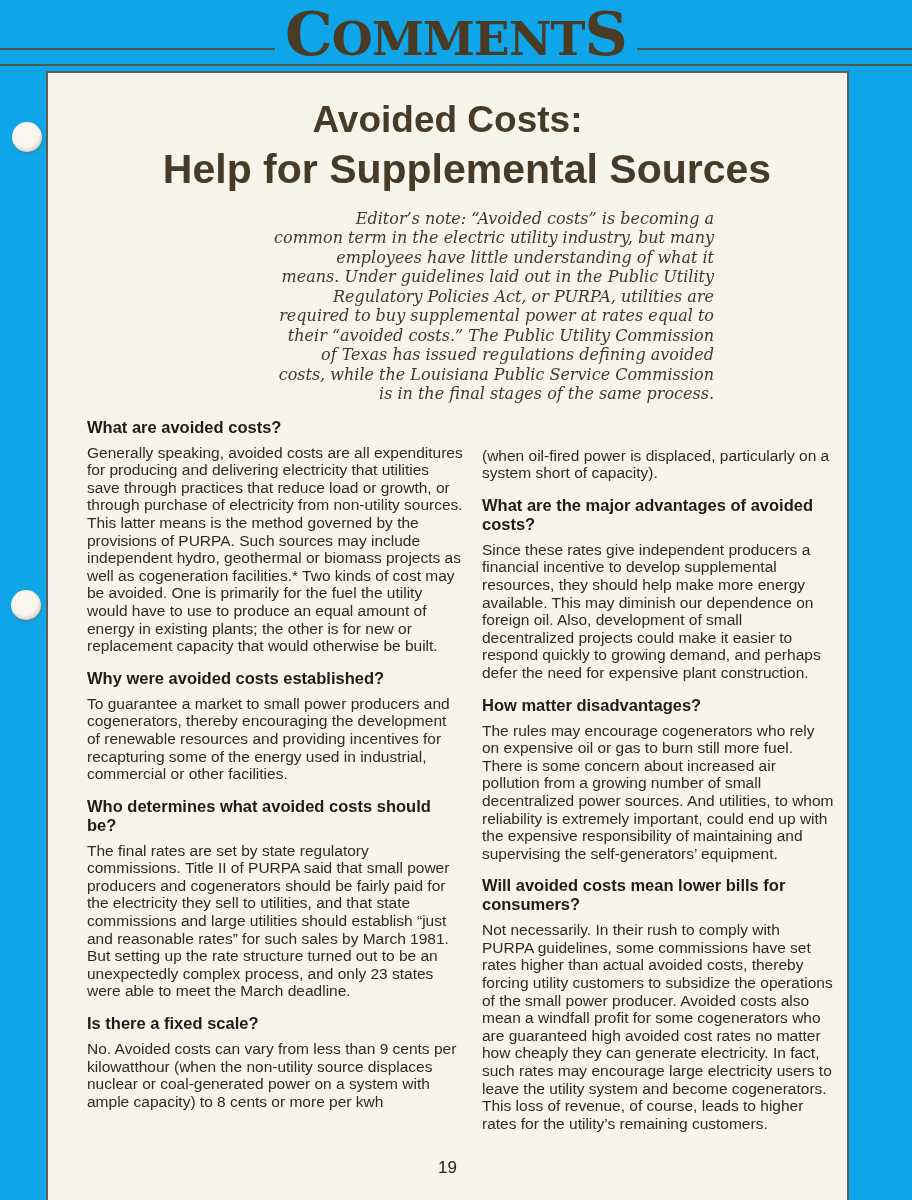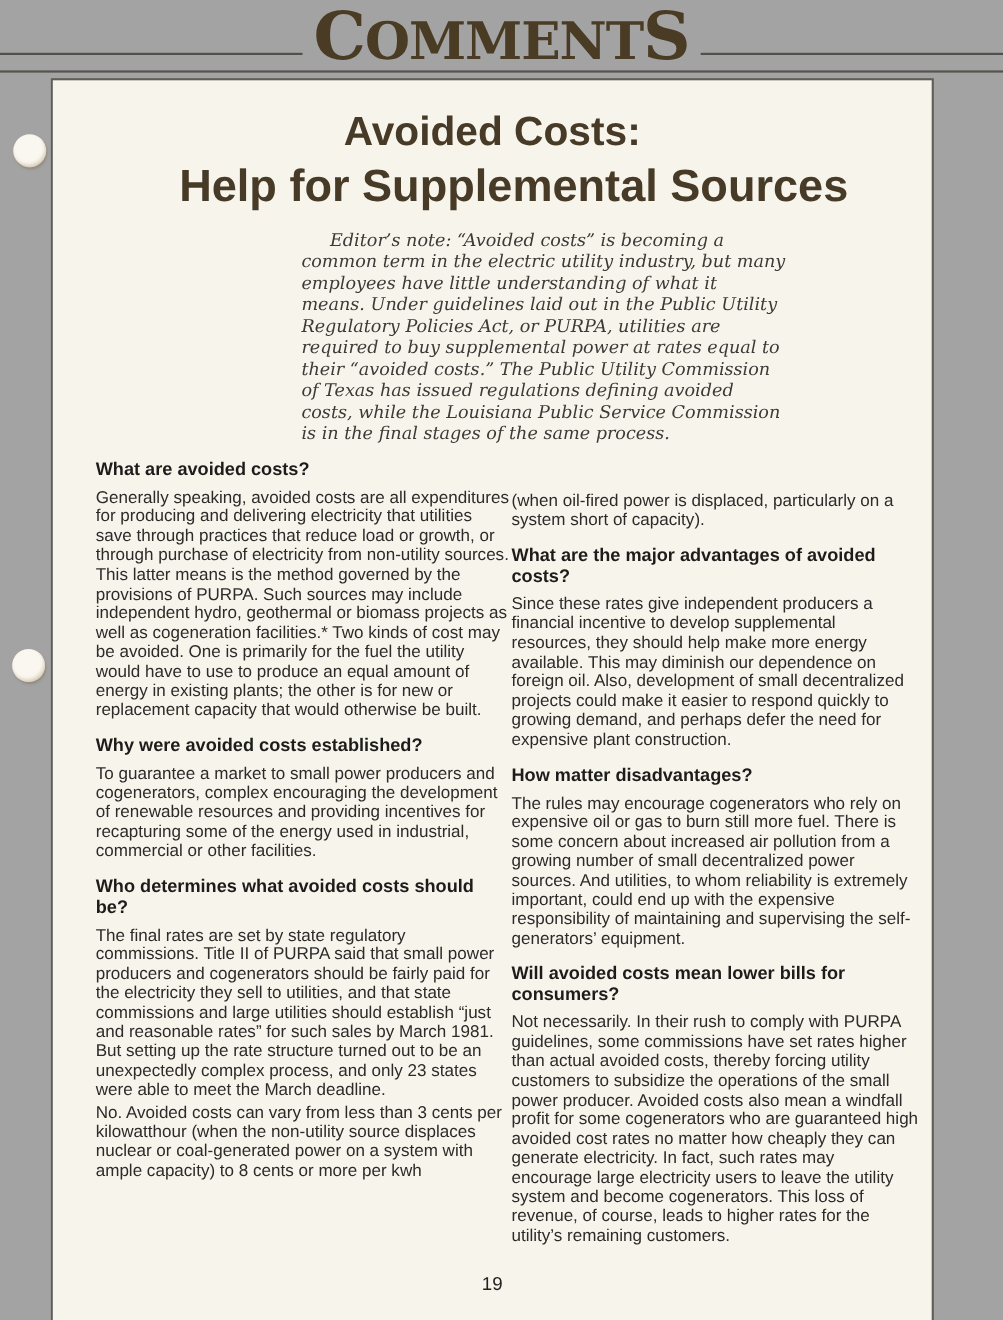--- a/index.html
+++ b/index.html
@@ -4,21 +4,21 @@
 <style>
   html,body{margin:0;padding:0;}
   body{
     width:912px;height:1200px;
     font-family:"Liberation Sans", sans-serif;
     background:#efece3;
     overflow:hidden;
   }
   .page{
     position:relative;width:912px;height:1200px;
-    background:#a3a3a3;
+    background:#0ea5e9;
   }
   
   .masthead-row{
     position:absolute;top:4px;left:0;right:0;height:60px;
     display:flex;align-items:center;
   }
   .masthead-rule{
     flex:1;height:2px;background:#4f4f4b;margin-top:30px;
   }
   .masthead-text{
@@ -56,24 +56,25 @@
     margin:0;text-align:center;color:#473b28;
     font-family:"Liberation Sans", sans-serif;font-weight:bold;
   }
   .title1{font-size:37px;line-height:1.15;}
   .title2{font-size:41px;line-height:1.15;margin-top:4px;margin-left:39px;}
   .editors-note{
     margin:16px 0 0 226px;width:440px;
     font-family:"DejaVu Serif", serif;font-style:italic;
     font-size:16px;line-height:19.5px;color:#3c3a36;
     text-indent:26px;
+    text-align:right;
   }
   
   .columns{
-    display:flex;gap:2px;
+    display:flex;gap:19px;
     margin:14px 12px 0 39px;
   }
   .col{min-width:0;}
   .col-left{flex:0 0 376px;}
   .col-right{flex:1;padding-top:29px;}
   .col h3.heading{
     font-size:16.5px;line-height:1.15;color:#1d1c1a;
     margin:14px 0 7px 0;font-weight:bold;
   }
   .col h3.heading:first-child{margin-top:0;}
@@ -112,24 +113,25 @@
     <h2 class="title1">Avoided Costs:</h2>
     <h2 class="title2">Help for Supplemental Sources</h2>
 
     <p class="editors-note">Editor’s note: “Avoided costs” is becoming a common term in the electric utility industry, but many employees have little understanding of what it means. Under guidelines laid out in the Public Utility Regulatory Policies Act, or PURPA, utilities are required to buy supplemental power at rates equal to their “avoided costs.” The Public Utility Commission of Texas has issued regulations defining avoided costs, while the Louisiana Public Service Commission is in the final stages of the same process.</p>
 
     <div class="columns">
       <div class="col col-left">
           <h3 class="heading">What are avoided costs?</h3>
           <p class="paragraph">Generally speaking, avoided costs are all expenditures for producing and delivering electricity that utilities save through practices that reduce load or growth, or through purchase of electricity from non-utility sources. This latter means is the method governed by the provisions of PURPA. Such sources may include independent hydro, geothermal or biomass projects as well as cogeneration facilities.* Two kinds of cost may be avoided. One is primarily for the fuel the utility would have to use to produce an equal amount of energy in existing plants; the other is for new or replacement capacity that would otherwise be built.</p>
           <h3 class="heading">Why were avoided costs established?</h3>
-          <p class="paragraph">To guarantee a market to small power producers and cogenerators, complex encouraging the development of renewable resources and providing incentives for recapturing some of the energy used in industrial, commercial or other facilities.</p>
+          <p class="paragraph">To guarantee a market to small power producers and cogenerators, thereby encouraging the development of renewable resources and providing incentives for recapturing some of the energy used in industrial, commercial or other facilities.</p>
           <h3 class="heading">Who determines what avoided costs should be?</h3>
           <p class="paragraph">The final rates are set by state regulatory commissions. Title II of PURPA said that small power producers and cogenerators should be fairly paid for the electricity they sell to utilities, and that state commissions and large utilities should establish “just and reasonable rates” for such sales by March 1981. But setting up the rate structure turned out to be an unexpectedly complex process, and only 23 states were able to meet the March deadline.</p>
-          <p class="paragraph">No. Avoided costs can vary from less than 3 cents per kilowatthour (when the non-utility source displaces nuclear or coal-generated power on a system with ample capacity) to 8 cents or more per kwh</p>
+          <h3 class="heading">Is there a fixed scale?</h3>
+          <p class="paragraph">No. Avoided costs can vary from less than 9 cents per kilowatthour (when the non-utility source displaces nuclear or coal-generated power on a system with ample capacity) to 8 cents or more per kwh</p>
         </div>
       <div class="col col-right">
           <p class="paragraph">(when oil-fired power is displaced, particularly on a system short of capacity).</p>
           <h3 class="heading">What are the major advantages of avoided costs?</h3>
           <p class="paragraph">Since these rates give independent producers a financial incentive to develop supplemental resources, they should help make more energy available. This may diminish our dependence on foreign oil. Also, development of small decentralized projects could make it easier to respond quickly to growing demand, and perhaps defer the need for expensive plant construction.</p>
           <h3 class="heading">How matter disadvantages?</h3>
           <p class="paragraph">The rules may encourage cogenerators who rely on expensive oil or gas to burn still more fuel. There is some concern about increased air pollution from a growing number of small decentralized power sources. And utilities, to whom reliability is extremely important, could end up with the expensive responsibility of maintaining and supervising the self-generators’ equipment.</p>
           <h3 class="heading">Will avoided costs mean lower bills for consumers?</h3>
           <p class="paragraph">Not necessarily. In their rush to comply with PURPA guidelines, some commissions have set rates higher than actual avoided costs, thereby forcing utility customers to subsidize the operations of the small power producer. Avoided costs also mean a windfall profit for some cogenerators who are guaranteed high avoided cost rates no matter how cheaply they can generate electricity. In fact, such rates may encourage large electricity users to leave the utility system and become cogenerators. This loss of revenue, of course, leads to higher rates for the utility’s remaining customers.</p>
         </div>

